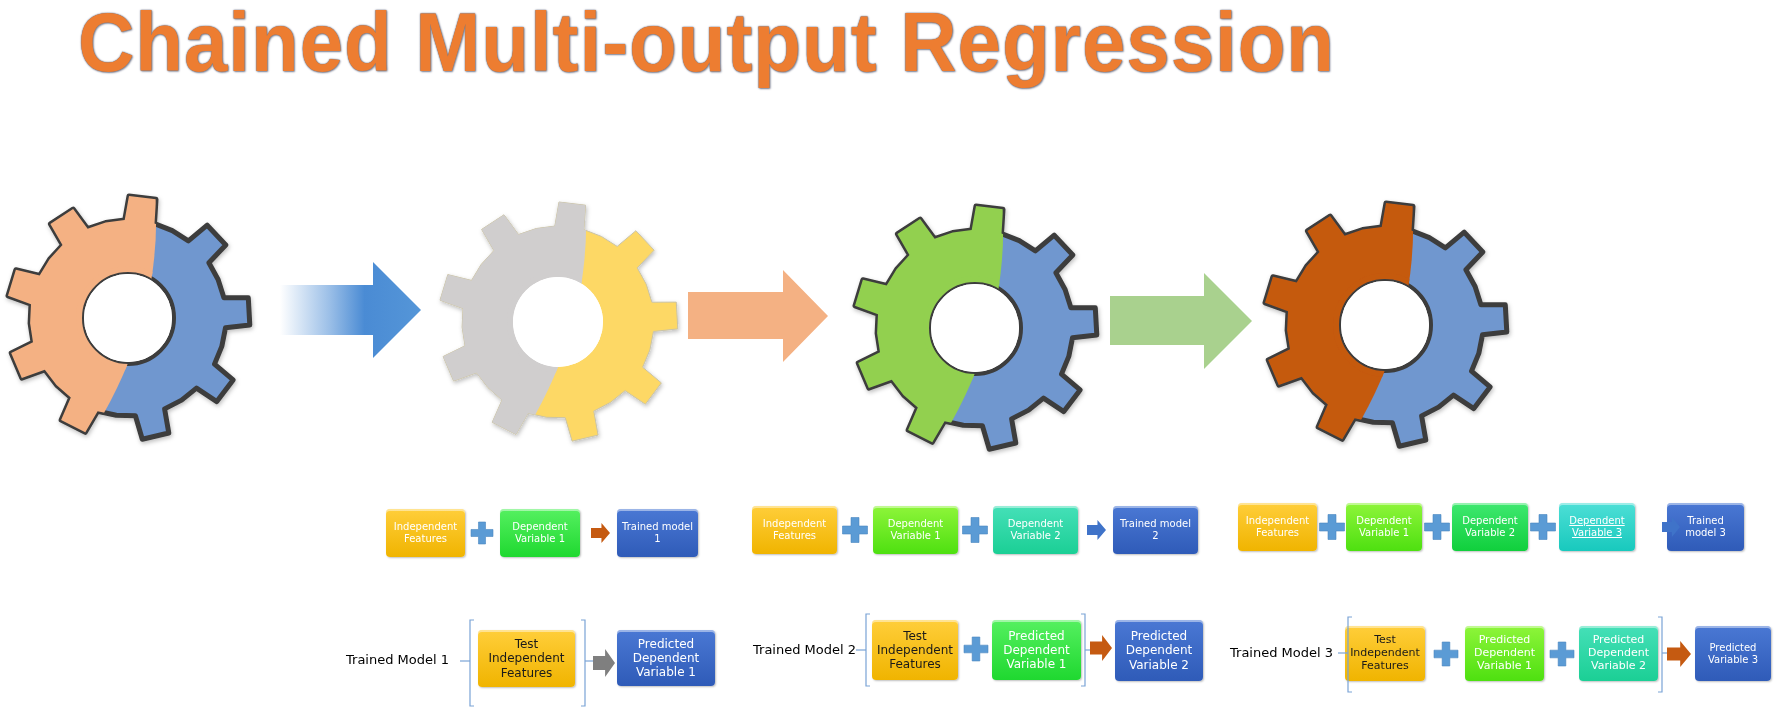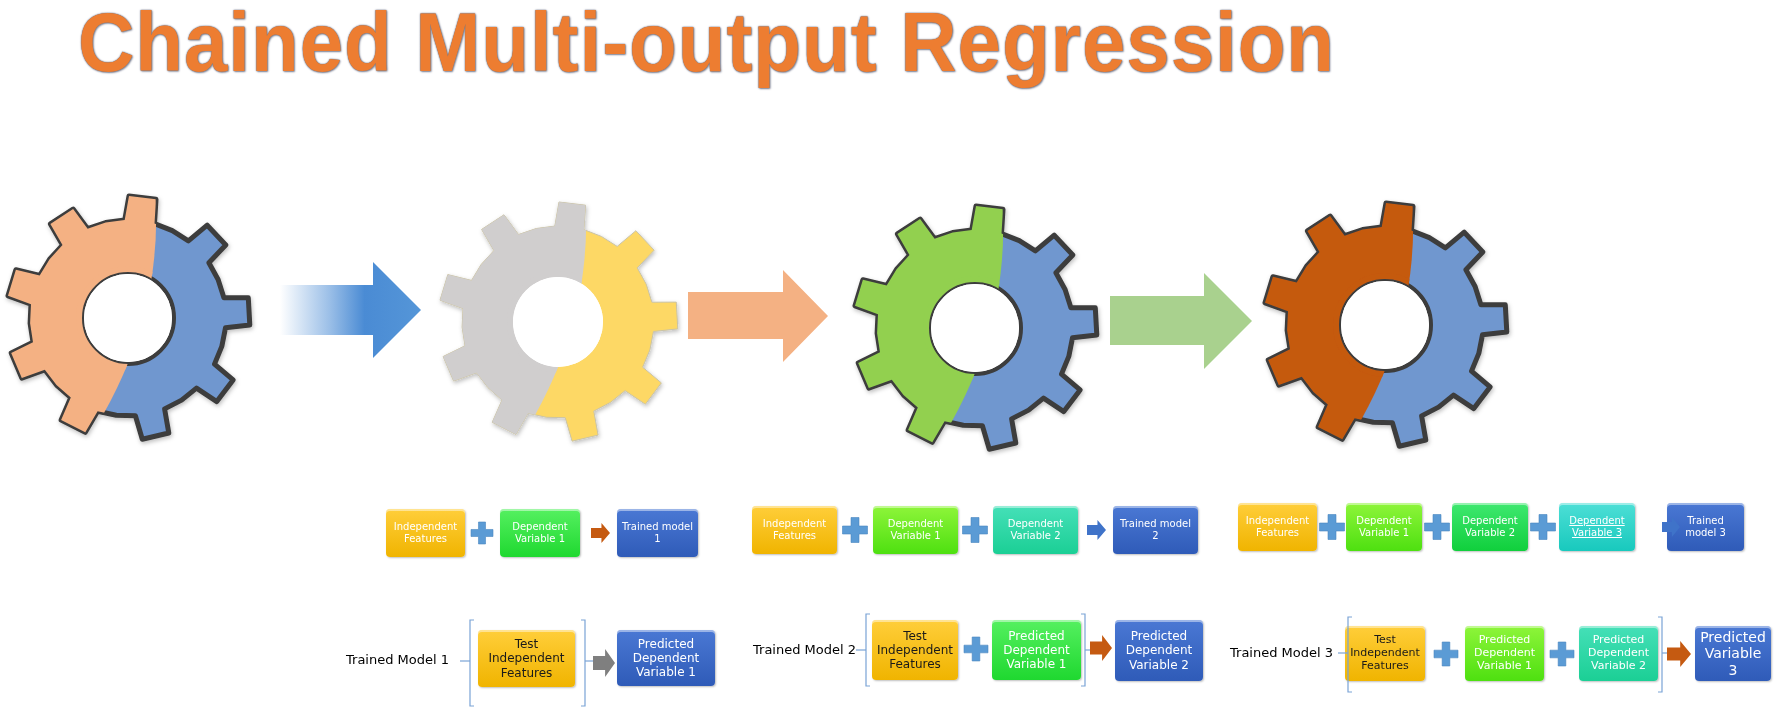--- a/index.html
+++ b/index.html
@@ -125,21 +125,21 @@
 
 <span class="label-left" style="left:753px; top:642px;">Trained Model 2</span>
 <div class="box r2 yellow dark-text" style="left:872px; top:620px; width:86px; height:60px;">Test Independent Features</div>
 <div class="box r2 green1" style="left:992px; top:620px; width:89px; height:60px;">Predicted Dependent Variable 1</div>
 <div class="box r2 blue" style="left:1115px; top:620px; width:88px; height:61px;">Predicted Dependent Variable 2</div>
 
 <span class="label-left" style="left:1230px; top:645px;">Trained Model 3</span>
 <div class="box r2 yellow dark-text" style="left:1345px; top:626px; width:80px; height:55px; font-size:11px;">Test Independent Features</div>
 <div class="box r2 lime" style="left:1465px; top:626px; width:79px; height:55px; font-size:11px;">Predicted Dependent Variable 1</div>
 <div class="box r2 teal" style="left:1579px; top:626px; width:79px; height:55px; font-size:11px;">Predicted Dependent Variable 2</div>
-<div class="box r2 blue" style="left:1695px; top:626px; width:76px; height:55px; font-size:14px;">Predicted Variable 3</div>
+<div class="box r2 blue" style="left:1695px; top:626px; width:76px; height:55px; font-size:10px;">Predicted Variable 3</div>
 
 <svg class="stage" width="1776" height="715" style="pointer-events:none;">
   <g id="connectors">
       <path d="M478.48,522 h7.04 v7.48 h7.48 v7.04 h-7.48 v7.48 h-7.04 v-7.48 h-7.48 v-7.04 h7.48 Z" fill="#5b9bd5" stroke="#4a86c0" stroke-width="0.6"></path>
       <path d="M591,528 h10.45 v-5 L610,533 L601.45,543 v-5 h-10.45 Z" fill="#c55a11"></path>
       <path d="M851,517.5 h8 v8.5 h8.5 v8 h-8.5 v8.5 h-8 v-8.5 h-8.5 v-8 h8.5 Z" fill="#5b9bd5" stroke="#4a86c0" stroke-width="0.6"></path>
       <path d="M971,517.5 h8 v8.5 h8.5 v8 h-8.5 v8.5 h-8 v-8.5 h-8.5 v-8 h8.5 Z" fill="#5b9bd5" stroke="#4a86c0" stroke-width="0.6"></path>
       <path d="M1087,525 h10.45 v-5 L1106,530 L1097.45,540 v-5 h-10.45 Z" fill="#3f73c9"></path>
       <path d="M1328,514.5 h8 v8.5 h8.5 v8 h-8.5 v8.5 h-8 v-8.5 h-8.5 v-8 h8.5 Z" fill="#5b9bd5" stroke="#4a86c0" stroke-width="0.6"></path>
       <path d="M1433,514.5 h8 v8.5 h8.5 v8 h-8.5 v8.5 h-8 v-8.5 h-8.5 v-8 h8.5 Z" fill="#5b9bd5" stroke="#4a86c0" stroke-width="0.6"></path>

